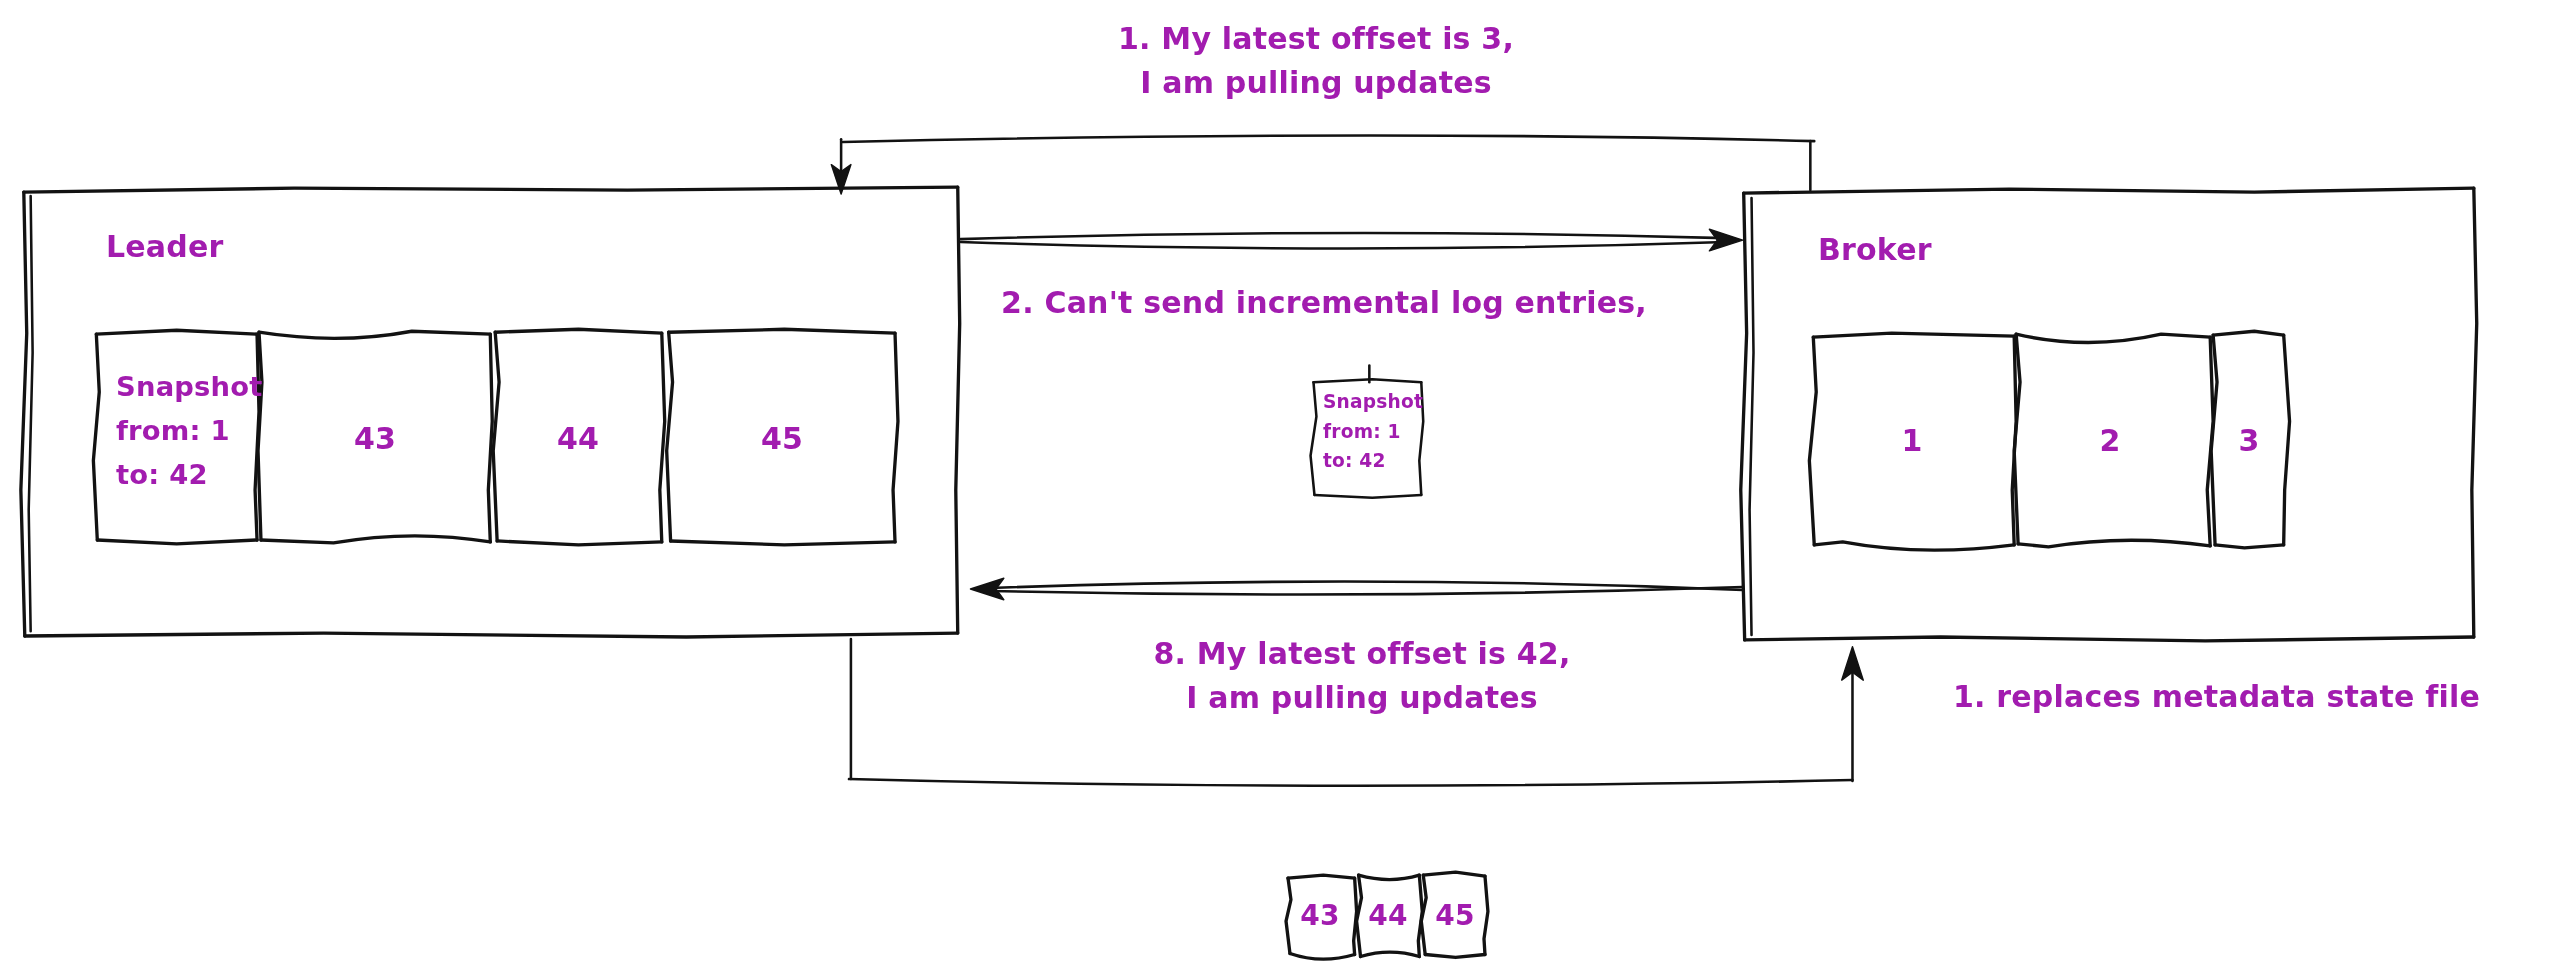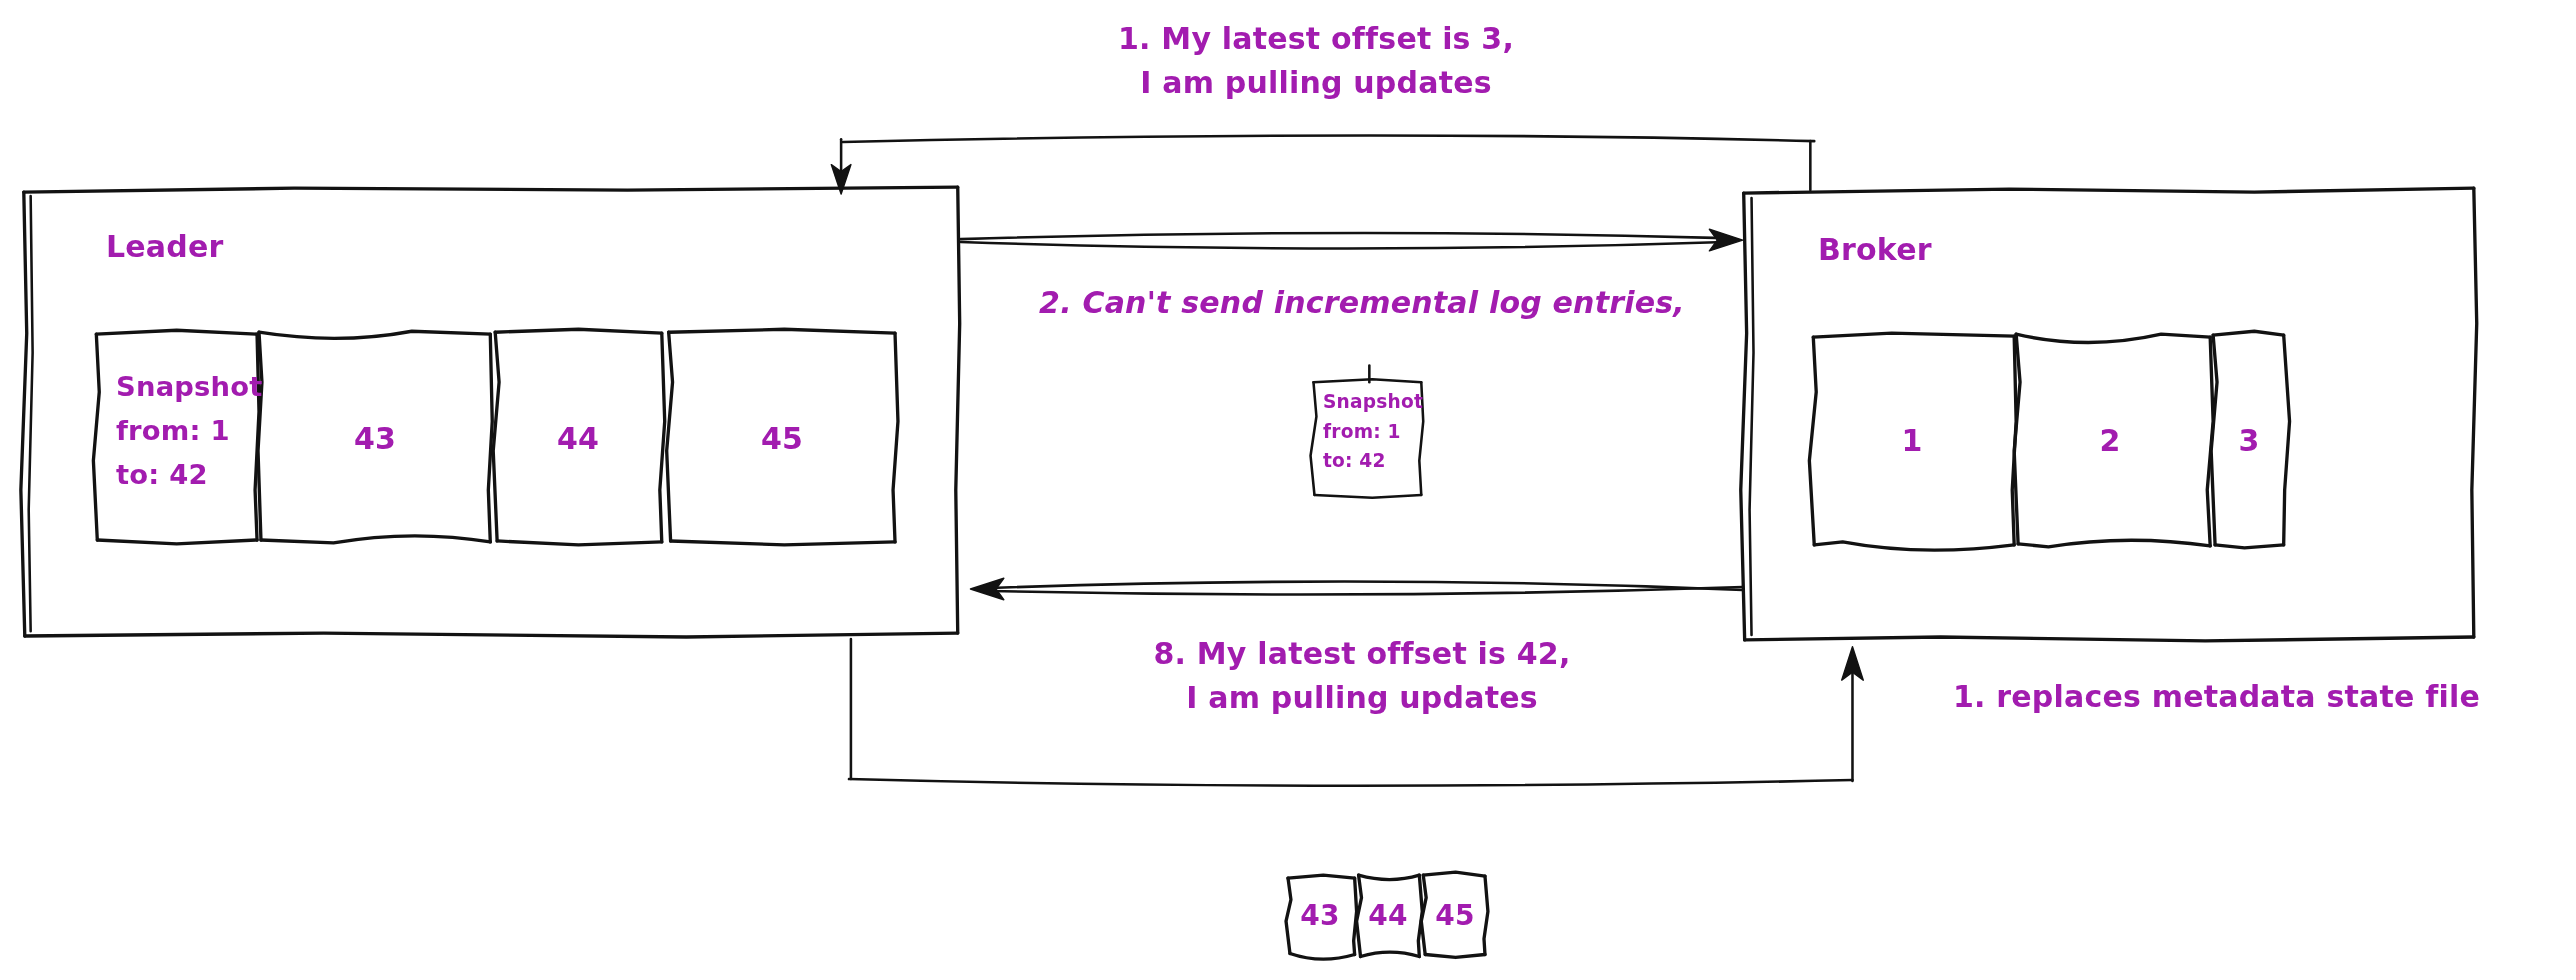--- a/index.html
+++ b/index.html
@@ -229,21 +229,21 @@
 
   <div class="txt node-title" style="left:1818px; top:232px;">Broker</div>
 
   <div class="txt cell-label centered" style="left:1912px; top:423px;">1</div>
   <div class="txt cell-label centered" style="left:2110px; top:423px;">2</div>
   <div class="txt cell-label centered" style="left:2249px; top:423px;">3</div>
 
   <div class="txt edge-label centered" style="left:1316px; top:19.6px;">1. My latest offset is 3,</div>
   <div class="txt edge-label centered" style="left:1316px; top:64px;">I am pulling updates</div>
 
-  <div class="txt edge-label centered" style="left:1362px; top:284px;font-style:italic;">2. Can't send incremental log entries,</div>
+  <div class="txt edge-label centered" style="left:1324px; top:284px;">2. Can't send incremental log entries,</div>
 
   <div class="txt mini-snap-label" style="left:1323px; top:390px;">Snapshot</div>
   <div class="txt mini-snap-label" style="left:1323px; top:420px;">from: 1</div>
   <div class="txt mini-snap-label" style="left:1323px; top:449px;">to: 42</div>
 
   <div class="txt edge-label centered" style="left:1362px; top:635px;">8. My latest offset is 42,</div>
   <div class="txt edge-label centered" style="left:1362px; top:679px;">I am pulling updates</div>
 
 
   <div class="txt mini-cell-label centered" style="left:1320px; top:899px;">43</div>

